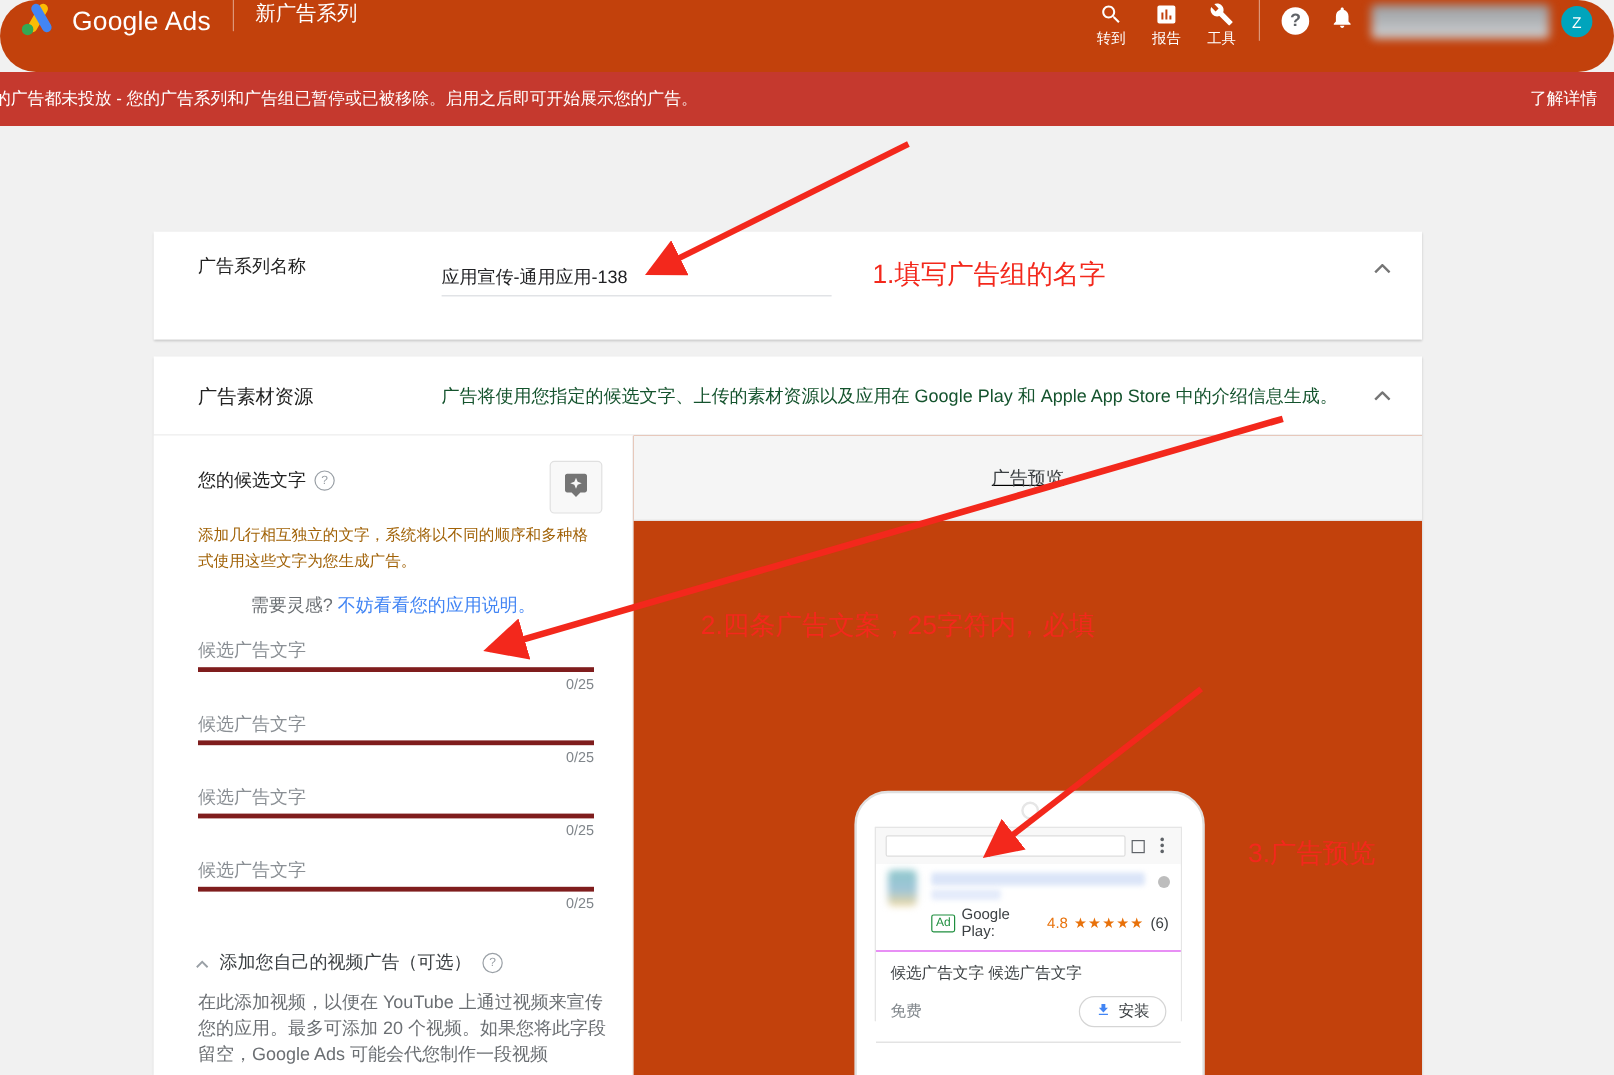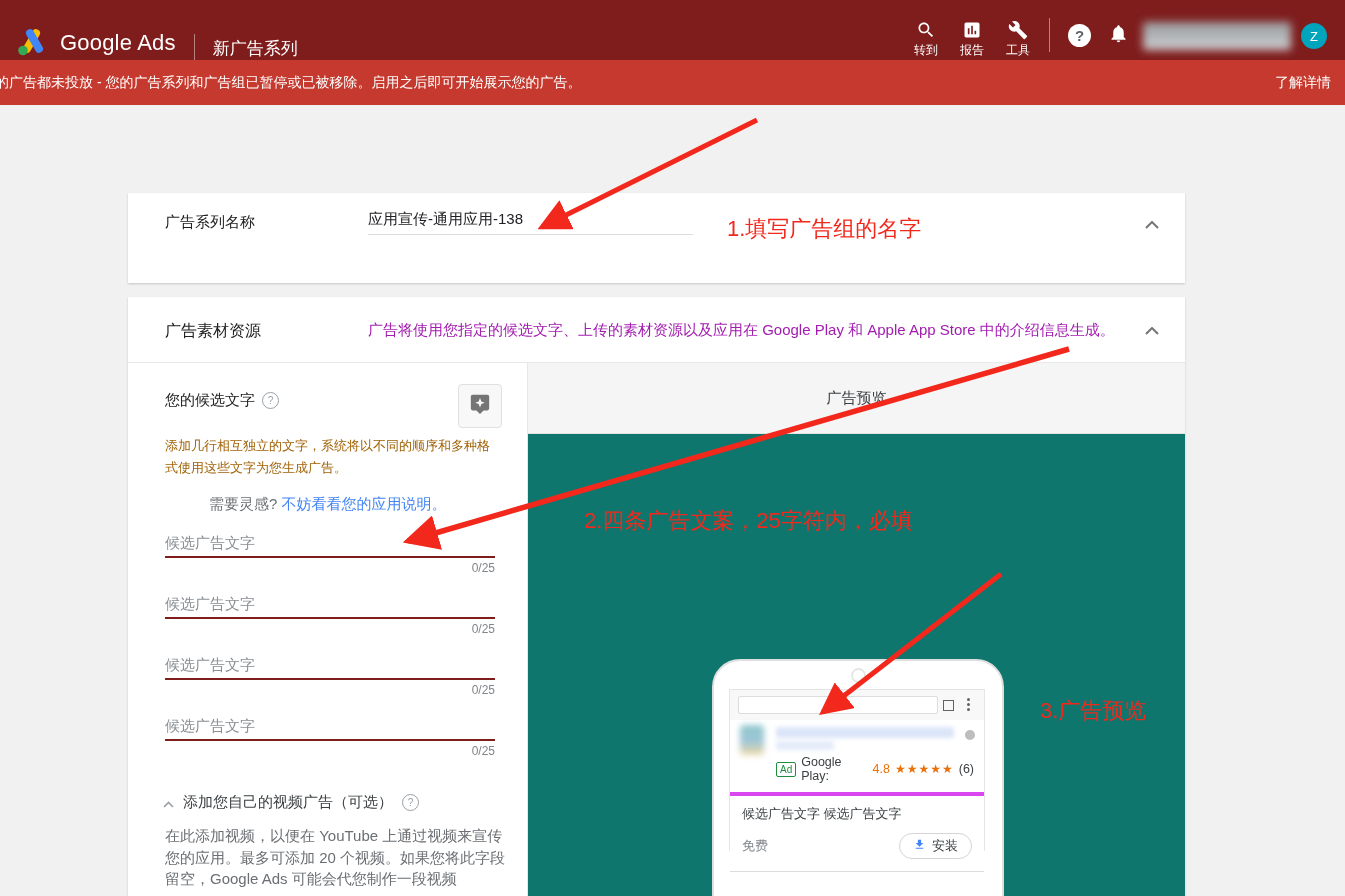--- a/index.html
+++ b/index.html
@@ -1,20 +1,20 @@
 <!DOCTYPE html>
 <html><head>
 <meta charset="utf-8">
 <style>
   html,body{margin:0;padding:0;}
   body{font-family:"Liberation Sans","DejaVu Sans",sans-serif;}
   #page{position:relative;width:1345px;height:896px;background:#f1f1f1;overflow:hidden;}
 
   
-  .app-header{position:absolute;top:0;left:0;width:1345px;height:60px;background:#7f1d1d;display:flex;align-items:flex-end;z-index:5;}
+  .app-header{position:absolute;top:0;left:0;width:1345px;height:60px;background:#c2410c;display:flex;align-items:flex-start;z-index:5;border-radius:30px;}
   .brand{display:flex;align-items:center;gap:10px;padding-left:16px;}
   .brand-text{color:#fff;font-size:22px;letter-spacing:.2px;}
   .hsep{width:1px;height:26px;background:rgba(255,255,255,.45);margin:0 18px;}
   .page-title{color:#fff;font-size:17px;}
   .header-right{margin-left:auto;display:flex;align-items:center;padding-right:10px;}
   .hnav{width:46px;display:flex;flex-direction:column;align-items:center;gap:2px;color:#fff;font-size:12px;cursor:pointer;}
   .hnav svg{display:block;}
   .hsep2{width:1px;height:34px;background:rgba(255,255,255,.45);margin:0 12px 8px 8px;}
   .help-circle{width:23px;height:23px;border-radius:50%;background:#fff;color:#5f6368;font-weight:bold;font-size:15px;display:flex;align-items:center;justify-content:center;margin:0 11px 8px 6px;}
   .bell{margin:0 10px 8px 6px;}
@@ -31,60 +31,60 @@
   .step1-circle{position:absolute;left:-13px;top:19px;width:28px;height:28px;border-radius:50%;background:#4285f4;}
   .step1-label{position:absolute;left:28px;top:24px;font-size:15px;color:#202124;white-space:nowrap;}
   .step-line{position:absolute;left:230px;top:32px;width:102px;height:2px;background:#dadce0;}
   .step2-circle{position:absolute;left:344px;top:20px;width:26px;height:26px;border-radius:50%;background:#9e9e9e;color:#fff;font-size:13px;display:flex;align-items:center;justify-content:center;}
   .step2-label{position:absolute;left:384px;top:24px;font-size:15px;color:#9e9e9e;}
 
   
   .card{position:absolute;background:#fff;box-shadow:0 1px 2px rgba(0,0,0,.18);}
   .card-campaign{left:128px;top:193px;width:1057px;height:90px;}
   .cc-label{position:absolute;left:37px;top:20px;font-size:15px;color:#212121;text-align:right;}
-  .cc-input-wrap{position:absolute;left:240px;top:12px;width:325px;text-decoration:underline;}
+  .cc-input-wrap{position:absolute;left:240px;top:24px;width:325px;text-decoration:underline;}
   .cc-input{width:100%;border:none;border-bottom:1px solid #dadce0;background:transparent;font-size:15px;color:#202124;padding:6px 0;outline:none;font-family:inherit;}
   .chev{position:absolute;right:26px;top:22px;cursor:pointer;}
 
   .card-assets{left:128px;top:297px;width:1057px;height:599px;overflow:hidden;display:flex;flex-direction:column;}
   .ca-head{position:relative;height:65px;border-bottom:1px solid #e8e8e8;flex:none;}
   .ca-title{position:absolute;left:37px;top:24px;font-size:16px;color:#212121;}
-  .ca-desc{position:absolute;left:240px;top:24px;width:840px;font-size:15px;color:#a21caf;white-space:nowrap;}
+  .ca-desc{position:absolute;left:240px;top:24px;width:840px;font-size:15px;color:#14532d;white-space:nowrap;}
   .ca-body{flex:1;display:flex;min-height:0;}
   .col-left{width:399px;border-right:1px solid #e8e8e8;position:relative;background:#fff;flex:none;}
-  .col-right{flex:1;background:#0f766e;position:relative;}
+  .col-right{flex:1;background:#c2410c;position:relative;text-decoration:underline;}
 
   .yt-label{position:absolute;left:37px;top:28px;font-size:15px;color:#212121;display:flex;align-items:center;gap:7px;}
   .help-dot{display:inline-flex;width:15px;height:15px;border:1px solid #9aa0a6;border-radius:50%;color:#9aa0a6;font-size:10px;align-items:center;justify-content:center;flex:none;}
   .suggest-btn{position:absolute;left:330px;top:21px;width:42px;height:42px;border:1px solid #e0e0e0;border-radius:4px;background:#f8f8f8;display:flex;align-items:center;justify-content:center;cursor:pointer;}
   .intro{position:absolute;left:37px;top:72px;width:334px;font-size:13px;color:#a16207;line-height:22px;}
   .insp{position:absolute;left:37px;top:132px;font-size:15px;color:#6b6f73;white-space:nowrap;margin-left:44px;}
   .insp a{color:#4285f4;text-decoration:none;cursor:pointer;}
 
   .field{position:absolute;left:37px;width:330px;}
-  .field input{width:100%;border:none;border-bottom:2px solid #7f1d1d;background:transparent;font-size:15px;color:#202124;padding:5px 0;outline:none;font-family:inherit;}
+  .field input{width:100%;border:none;border-bottom:4px solid #7f1d1d;background:transparent;font-size:15px;color:#202124;padding:5px 0;outline:none;font-family:inherit;}
   .field input::placeholder{color:#8a8f94;opacity:1;}
   .field .counter{text-align:right;font-size:12px;color:#80868b;margin-top:3px;}
   .f0{top:166px;} .f1{top:227px;} .f2{top:288px;} .f3{top:349px;}
 
   .video-head{position:absolute;left:35px;top:430px;display:flex;align-items:center;gap:9px;font-size:15px;color:#3c4043;white-space:nowrap;}
   .video-desc{position:absolute;left:37px;top:462px;width:342px;font-size:15px;color:#6b6f73;line-height:21.5px;}
 
   
   .preview-head{height:70px;background:#f5f5f5;border-bottom:1px solid #e3e3e3;display:flex;align-items:center;justify-content:center;font-size:15px;color:#3c4043;}
   .phone{position:absolute;left:184px;top:296px;width:288px;height:310px;background:#fff;border:2px solid #dfdfdf;border-radius:28px 28px 0 0;}
   .cam{position:absolute;left:50%;margin-left:-7px;top:7px;width:11px;height:11px;border:2px solid #e6e6e6;border-radius:50%;}
   .screen{position:absolute;left:15px;top:28px;width:254px;height:160px;background:#efefef;border:1px solid #e5e5e5;}
   .brow{position:absolute;left:0;top:0;right:0;height:30px;background:#f8f8f8;border-bottom:1px solid #e0e0e0;}
   .url{position:absolute;left:8px;top:6px;width:198px;height:16px;background:#fff;border:1px solid #ddd;border-radius:2px;}
   .bsquare{position:absolute;right:30px;top:10px;width:9px;height:9px;border:1.5px solid #5f6368;}
   .bdots{position:absolute;right:14px;top:8px;display:flex;flex-direction:column;gap:2px;}
   .bdots i{width:3px;height:3px;border-radius:50%;background:#5f6368;}
   .ad-card{position:absolute;left:0;right:0;top:30px;background:#fff;border-bottom:1px solid #dcdcdc;}
-  .sec-top{border-bottom:4px solid #d946ef;position:relative;}
+  .sec-top{border-bottom:1px solid #d946ef;position:relative;}
   .row-blur{position:relative;height:32px;}
   .app-icon-blur{position:absolute;left:10px;top:5px;width:24px;height:30px;border-radius:4px;background:linear-gradient(180deg,#8ec7cb 0%,#9fc5d8 55%,#efd9a2 100%);filter:blur(3px);}
   .t-blur1{position:absolute;left:46px;top:7px;width:178px;height:11px;border-radius:2px;background:#dbe5f8;filter:blur(2px);}
   .t-blur2{position:absolute;left:46px;top:21px;width:58px;height:9px;border-radius:2px;background:#e4ebfa;filter:blur(2px);}
   .gdot{position:absolute;right:9px;top:10px;width:10px;height:10px;border-radius:50%;background:#bdbdbd;}
   .row-play{display:flex;align-items:center;gap:5px;padding:3px 10px 9px 46px;font-size:12.5px;color:#3c4043;}
   .ad-badge{border:1px solid #1e8e3e;color:#1e8e3e;font-size:10px;line-height:13px;padding:0 3px;border-radius:2px;}
   .rating{color:#e8710a;}
   .stars{color:#e8710a;letter-spacing:1px;font-size:12px;}
   .row-text{padding:9px 12px 8px;font-size:13px;color:#3c4043;}

